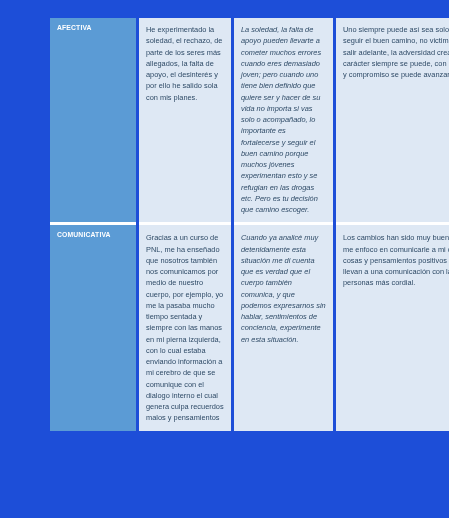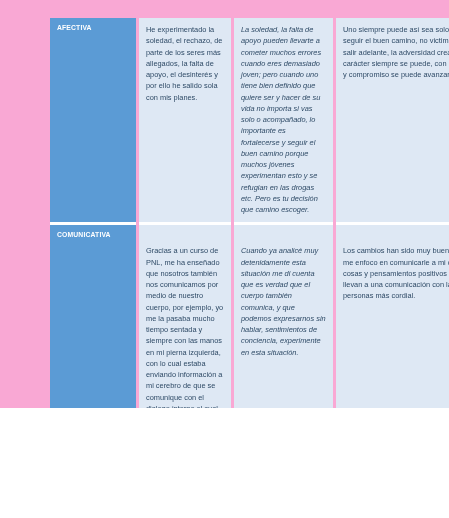--- a/index.html
+++ b/index.html
@@ -9,22 +9,22 @@
   }
   body {
     width: 449px;
     height: 518px;
     overflow: hidden;
     font-family: "Liberation Sans", sans-serif;
   }
   .page {
     position: relative;
     width: 449px;
-    height: 408px;
-    background: #f9a8d4;
+    height: 518px;
+    background: #1d4ed8;
     overflow: hidden;
   }
   .doc-table {
     position: absolute;
     left: 47px;
     top: 18px;
     width: 402px;
     border-collapse: separate;
     border-spacing: 3px 0;
     table-layout: fixed;
@@ -54,21 +54,21 @@
     color: #2E4A66;
     font-size: 7.4px;
     line-height: 1.52;
     text-align: left;
   }
   .cell-pad-a { padding-top: 9px; }
   .cell-pad-b { padding-top: 39px; }
   .cell-pad-c { padding-top: 30px; }
   .row2 .cell-pad-a,
   .row2 .cell-pad-b,
-  .row2 .cell-pad-c { padding-top: 20px; }
+  .row2 .cell-pad-c { padding-top: 7px; }
   .spacer-row td {
     padding: 0;
     height: 3px;
     background: #ffffff;
   }
 </style>
 </head>
 <body>
 
 <div class="page">

